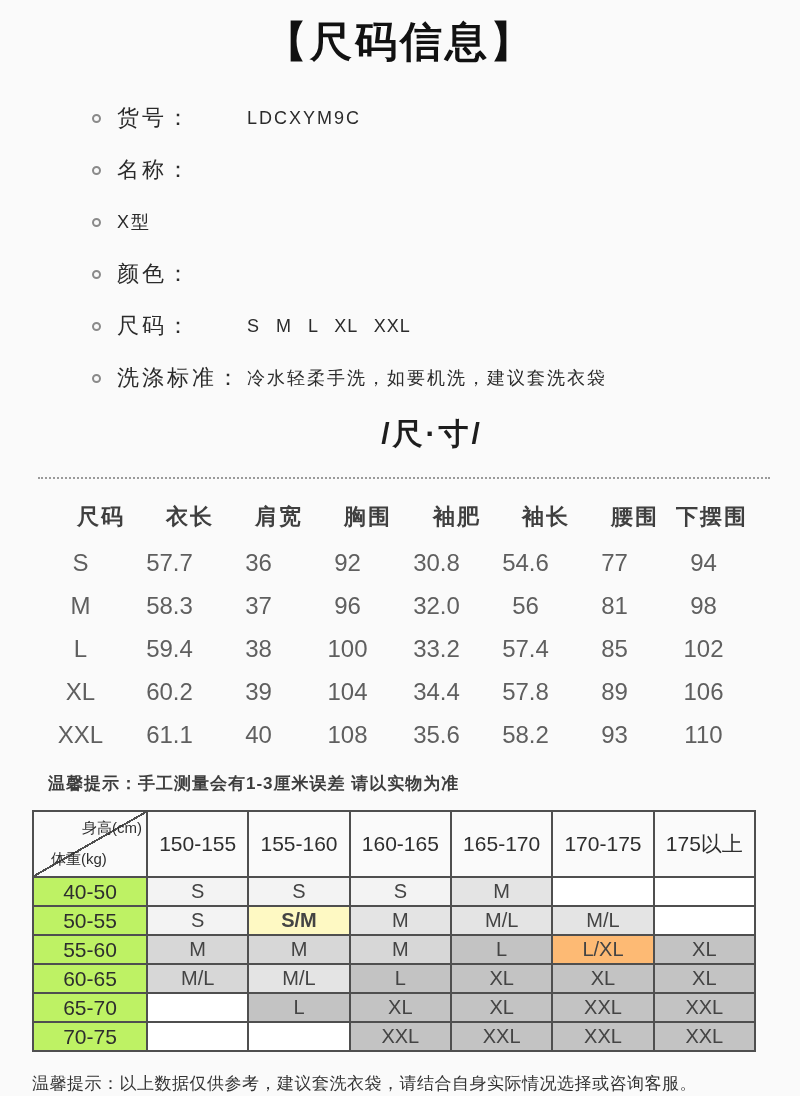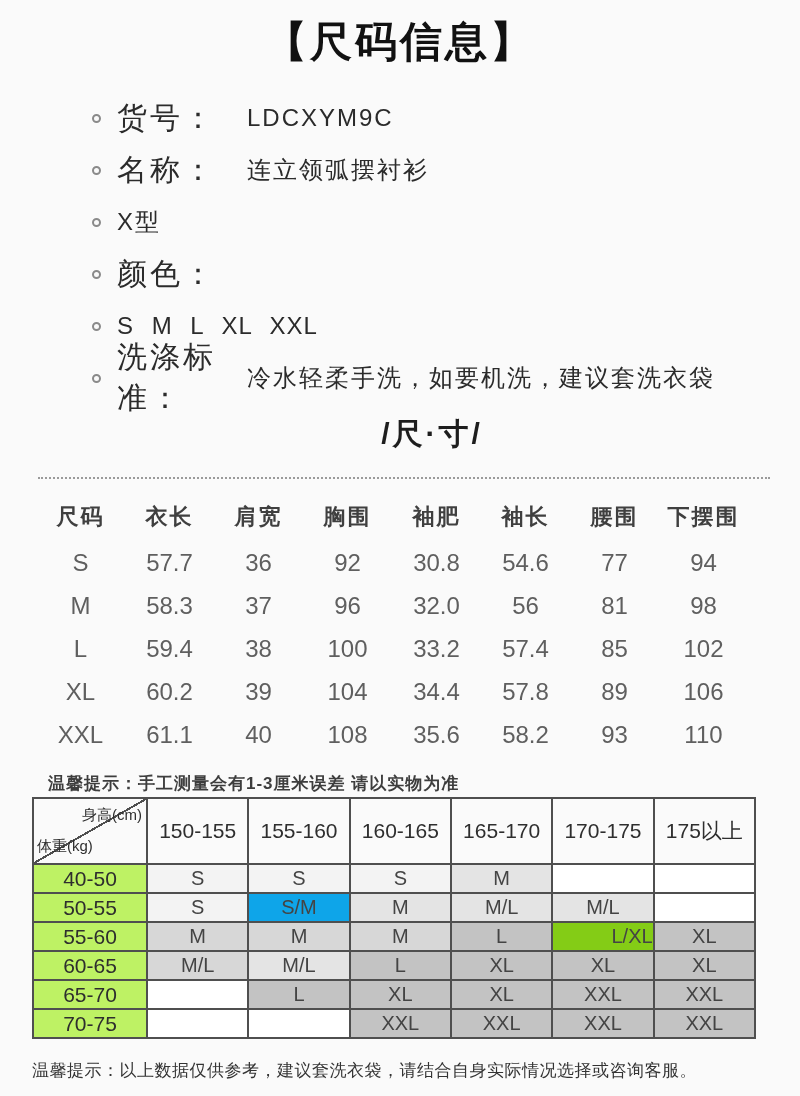--- a/index.html
+++ b/index.html
@@ -35,26 +35,26 @@
     width: 9px; height: 9px;
     border: 2px solid #8a8a8a;
     border-radius: 50%;
     margin-right: 16px;
     flex: 0 0 auto;
     background: transparent;
   }
   .info-label {
     width: 130px;
     flex: 0 0 auto;
-    font-size: 30px;
+    font-size: 22px;
     letter-spacing: 3px;
     color: #2b2b2b;
   }
   .info-value {
-    font-size: 24px;
+    font-size: 18px;
     letter-spacing: 2px;
     color: #2b2b2b;
     white-space: nowrap;
   }
   .info-row.sizes .info-value { word-spacing: 10px; letter-spacing: 1px; }
 
   
   .section-heading {
     margin: 10px 0 0 64px;
     font-size: 30px;
@@ -76,21 +76,21 @@
     margin: 14px 0 0 36px;
     border-collapse: collapse;
     table-layout: fixed;
   }
   .size-table th {
     height: 48px;
     font-size: 22px;
     font-weight: 700;
     letter-spacing: 2px;
     color: #3f3f3f;
-    text-align: center;
+    text-align: right;
     vertical-align: middle;
   }
   .size-table td {
     height: 43px;
     font-size: 24px;
     color: #5f5f5f;
     text-align: center;
     vertical-align: middle;
     font-family: "Liberation Sans", "DejaVu Sans", sans-serif;
   }
@@ -99,21 +99,21 @@
     margin: 16px 0 0 48px;
     font-size: 17px;
     font-weight: 600;
     color: #3d3d3d;
     letter-spacing: 1px;
   }
 
   
   .fit-table {
     width: 724px;
-    margin: 2px 0 0 32px;
+    margin: 15px 0 0 32px;
     border-collapse: collapse;
     table-layout: fixed;
     padding-left: 24px;
   }
   .fit-table th, .fit-table td {
     border: 2px solid #4f4f4f;
     text-align: center;
     vertical-align: middle;
   }
   .fit-table col.label-col { width: 114px; }
@@ -126,21 +126,21 @@
 
   .corner-cell {
     position: relative;
     background-image: linear-gradient(to bottom right,
       transparent calc(50% - 1px),
       #4f4f4f calc(50% - 1px),
       #4f4f4f calc(50% + 1px),
       transparent calc(50% + 1px));
   }
   .corner-top { position: absolute; top: 7px; right: 4px; font-size: 15px; color: #2e2e2e; }
-  .corner-bottom { position: absolute; bottom: 7px; left: 3px; font-size: 15px; color: #2e2e2e; }
+  .corner-bottom { position: absolute; bottom: 7px; left: 17px; font-size: 15px; color: #2e2e2e; }
 
   .footer-note {
     margin: 20px 0 0 32px;
     font-size: 17px;
     color: #333;
     letter-spacing: 0.5px;
   }
 </style>
 </head>
 <body>
@@ -151,32 +151,32 @@
 
   <div class="info-list">
       <div class="info-row">
         <span class="bullet"></span>
         <span class="info-label">货号：</span>
         <span class="info-value">LDCXYM9C</span>
       </div>
       <div class="info-row">
         <span class="bullet"></span>
         <span class="info-label">名称：</span>
-        <span class="info-value">连立领弧摆衬衫</span>
       </div>
       <div class="info-row">
         <span class="bullet"></span>
         <span class="info-value">X型</span>
       </div>
       <div class="info-row">
         <span class="bullet"></span>
         <span class="info-label">颜色：</span>
       </div>
       <div class="info-row sizes">
         <span class="bullet"></span>
+        <span class="info-label">尺码：</span>
         <span class="info-value">S M L XL XXL</span>
       </div>
       <div class="info-row">
         <span class="bullet"></span>
         <span class="info-label">洗涤标准：</span>
         <span class="info-value">冷水轻柔手洗，如要机洗，建议套洗衣袋</span>
       </div>
     </div>
 
   <h2 class="section-heading">/尺·寸/</h2>
@@ -282,33 +282,33 @@
           <td style="background: rgb(243, 243, 243);">S</td>
           <td style="background: rgb(243, 243, 243);">S</td>
           <td style="background: rgb(243, 243, 243);">S</td>
           <td style="background: rgb(228, 228, 228);">M</td>
           <td style="background: rgb(255, 255, 255);"></td>
           <td style="background: rgb(255, 255, 255);"></td>
         </tr>
         <tr>
           <th>50-55</th>
           <td style="background: rgb(243, 243, 243);">S</td>
-          <td style="background: #0ea5e9;">S/M</td>
+          <td style="background: #fef9c3; font-weight: bold;">S/M</td>
           <td style="background: rgb(228, 228, 228);">M</td>
           <td style="background: rgb(228, 228, 228);">M/L</td>
           <td style="background: rgb(228, 228, 228);">M/L</td>
           <td style="background: rgb(255, 255, 255);"></td>
         </tr>
         <tr>
           <th>55-60</th>
           <td style="background: rgb(215, 215, 215);">M</td>
           <td style="background: rgb(215, 215, 215);">M</td>
           <td style="background: rgb(215, 215, 215);">M</td>
           <td style="background: rgb(195, 195, 195);">L</td>
-          <td style="background: #84cc16; text-align: right;">L/XL</td>
+          <td style="background: #fdba74;">L/XL</td>
           <td style="background: rgb(195, 195, 195);">XL</td>
         </tr>
         <tr>
           <th>60-65</th>
           <td style="background: rgb(215, 215, 215);">M/L</td>
           <td style="background: rgb(228, 228, 228);">M/L</td>
           <td style="background: rgb(195, 195, 195);">L</td>
           <td style="background: rgb(195, 195, 195);">XL</td>
           <td style="background: rgb(195, 195, 195);">XL</td>
           <td style="background: rgb(195, 195, 195);">XL</td>

